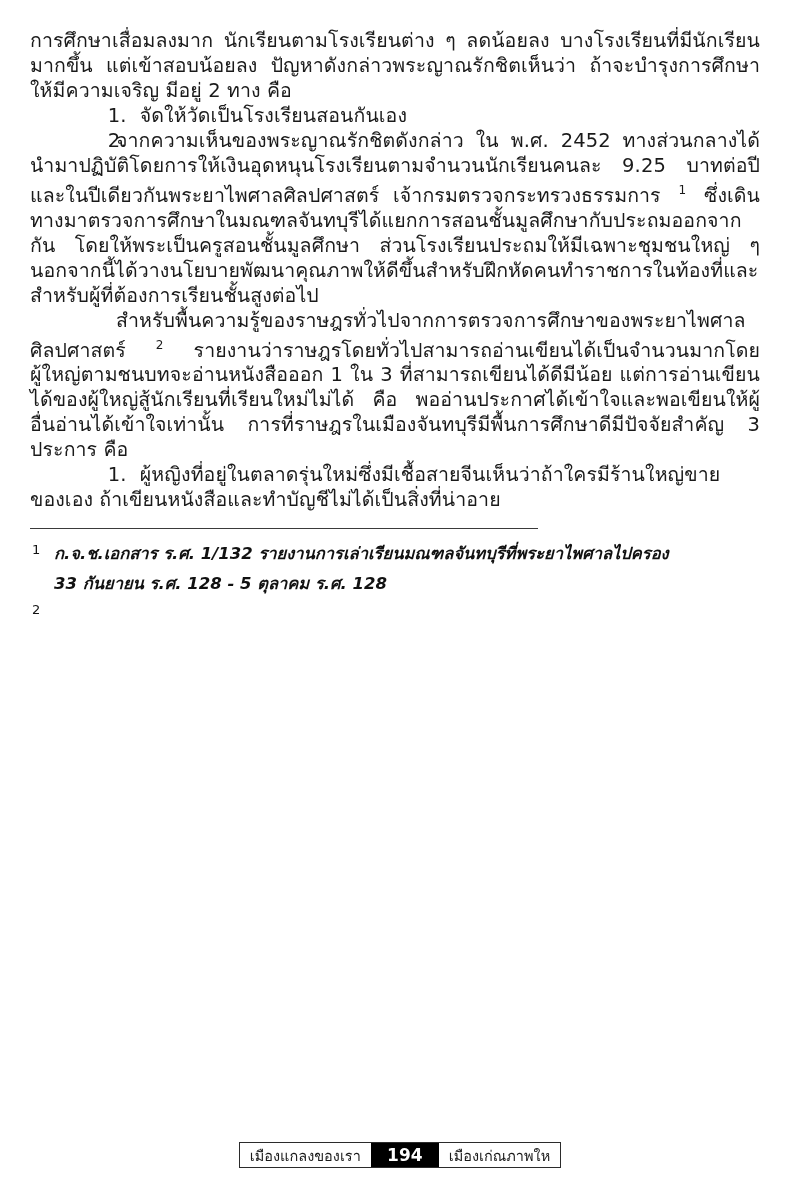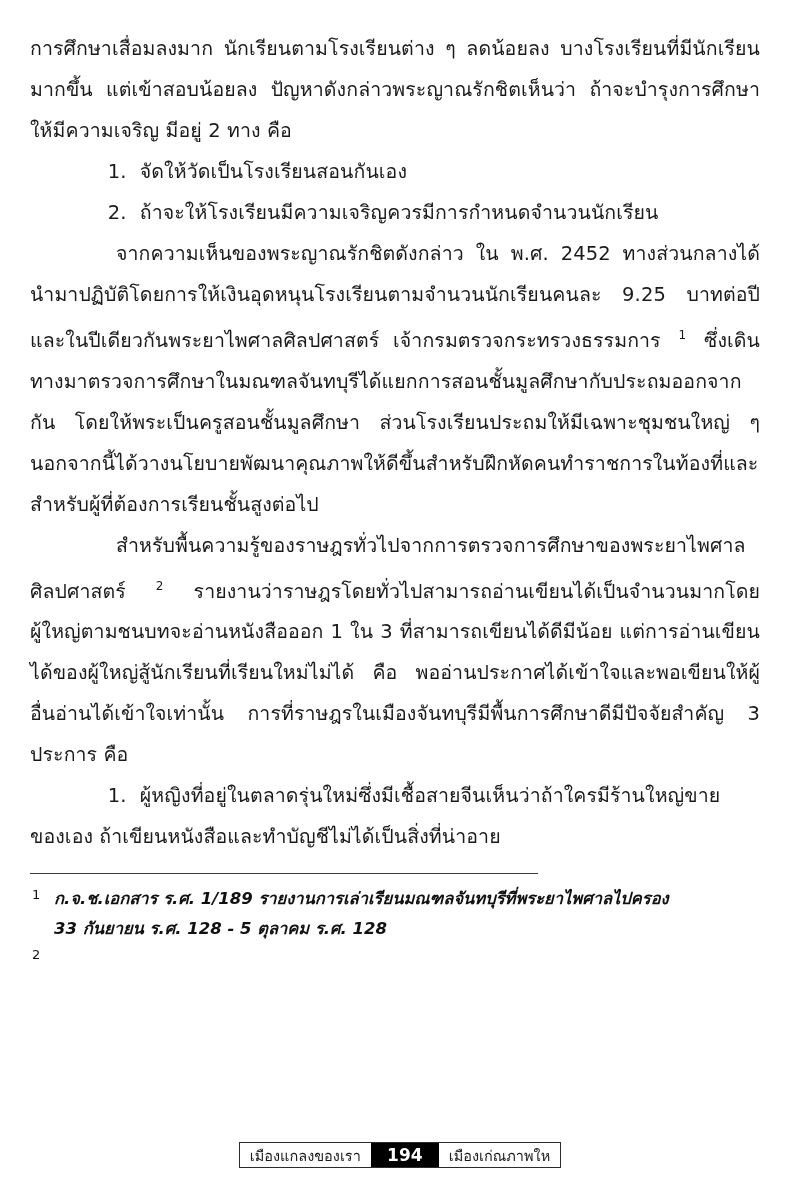--- a/index.html
+++ b/index.html
@@ -16,21 +16,21 @@
     overflow: hidden;
   }
   .page {
     position: absolute;
     inset: 0;
     padding: 28px 40px 0 30px;
     box-sizing: border-box;
   }
   .body-text {
     font-size: 19.5px;
-    line-height: 41px;
+    line-height: 25px;
     text-align: justify;
     text-justify: inter-word;
     letter-spacing: 0.1px;
   }
   .para {
     margin: 0;
     text-indent: 0;
   }
   .para.indent {
     text-indent: 86px;
@@ -136,21 +136,20 @@
 
     <p class="para">การศึกษาเสื่อมลงมาก นักเรียนตามโรงเรียนต่าง ๆ ลดน้อยลง บางโรงเรียนที่มีนักเรียนมากขึ้น แต่เข้าสอบน้อยลง ปัญหาดังกล่าวพระญาณรักชิตเห็นว่า ถ้าจะบำรุงการศึกษาให้มีความเจริญ มีอยู่ 2 ทาง คือ</p>
 
     <div class="list">
       <div class="list-item">
         <span class="num">1.</span>
         <span>จัดให้วัดเป็นโรงเรียนสอนกันเอง</span>
       </div>
       <div class="list-item">
         <span class="num">2.</span>
-        <span>ถ้าจะให้โรงเรียนมีความเจริญควรมีการกำหนดจำนวนนักเรียน</span>
       </div>
     </div>
 
     <p class="para indent"><span>จากความเห็นของพระญาณรักชิตดังกล่าว ใน พ.ศ. 2452 ทางส่วนกลางได้นำมาปฏิบัติโดยการให้เงินอุดหนุนโรงเรียนตามจำนวนนักเรียนคนละ 9.25 บาทต่อปี และในปีเดียวกันพระยาไพศาลศิลปศาสตร์  เจ้ากรมตรวจกระทรวงธรรมการ </span><sup class="ref">1</sup><span> ซึ่งเดินทางมาตรวจการศึกษาในมณฑลจันทบุรีได้แยกการสอนชั้นมูลศึกษากับประถมออกจากกัน โดยให้พระเป็นครูสอนชั้นมูลศึกษา ส่วนโรงเรียนประถมให้มีเฉพาะชุมชนใหญ่ ๆ นอกจากนี้ได้วางนโยบายพัฒนาคุณภาพให้ดีขึ้นสำหรับฝึกหัดคนทำราชการในท้องที่และสำหรับผู้ที่ต้องการเรียนชั้นสูงต่อไป</span></p>
 
     <p class="para indent"><span>สำหรับพื้นความรู้ของราษฎรทั่วไปจากการตรวจการศึกษาของพระยาไพศาลศิลปศาสตร์ </span><sup class="ref">2</sup><span> รายงานว่าราษฎรโดยทั่วไปสามารถอ่านเขียนได้เป็นจำนวนมากโดยผู้ใหญ่ตามชนบทจะอ่านหนังสือออก 1 ใน 3 ที่สามารถเขียนได้ดีมีน้อย แต่การอ่านเขียนได้ของผู้ใหญ่สู้นักเรียนที่เรียนใหม่ไม่ได้ คือ พออ่านประกาศได้เข้าใจและพอเขียนให้ผู้อื่นอ่านได้เข้าใจเท่านั้น การที่ราษฎรในเมืองจันทบุรีมีพื้นการศึกษาดีมีปัจจัยสำคัญ 3 ประการ คือ</span></p>
 
     <div class="list">
       <div class="list-item">
         <span class="num">1.</span>
@@ -159,21 +158,21 @@
     </div>
     <p class="para">ของเอง ถ้าเขียนหนังสือและทำบัญชีไม่ได้เป็นสิ่งที่น่าอาย</p>
 
   </div>
 
   <hr class="footnote-sep">
 
   <div class="footnotes">
     <div class="footnote">
       <span class="fmark">1</span>
-      <span>ก.จ.ช.เอกสาร ร.ศ. 1/189 รายงานการเล่าเรียนมณฑลจันทบุรีที่พระยาไพศาลไปครอง</span>
+      <span>ก.จ.ช.เอกสาร ร.ศ. 1/132 รายงานการเล่าเรียนมณฑลจันทบุรีที่พระยาไพศาลไปครอง</span>
       <span class="cont2">33 กันยายน ร.ศ. 128 - 5 ตุลาคม ร.ศ. 128</span>
     </div>
     <div class="footnote">
       <span class="fmark">2</span>
     </div>
   </div>
 
 </div>
 
 <div class="footer">

